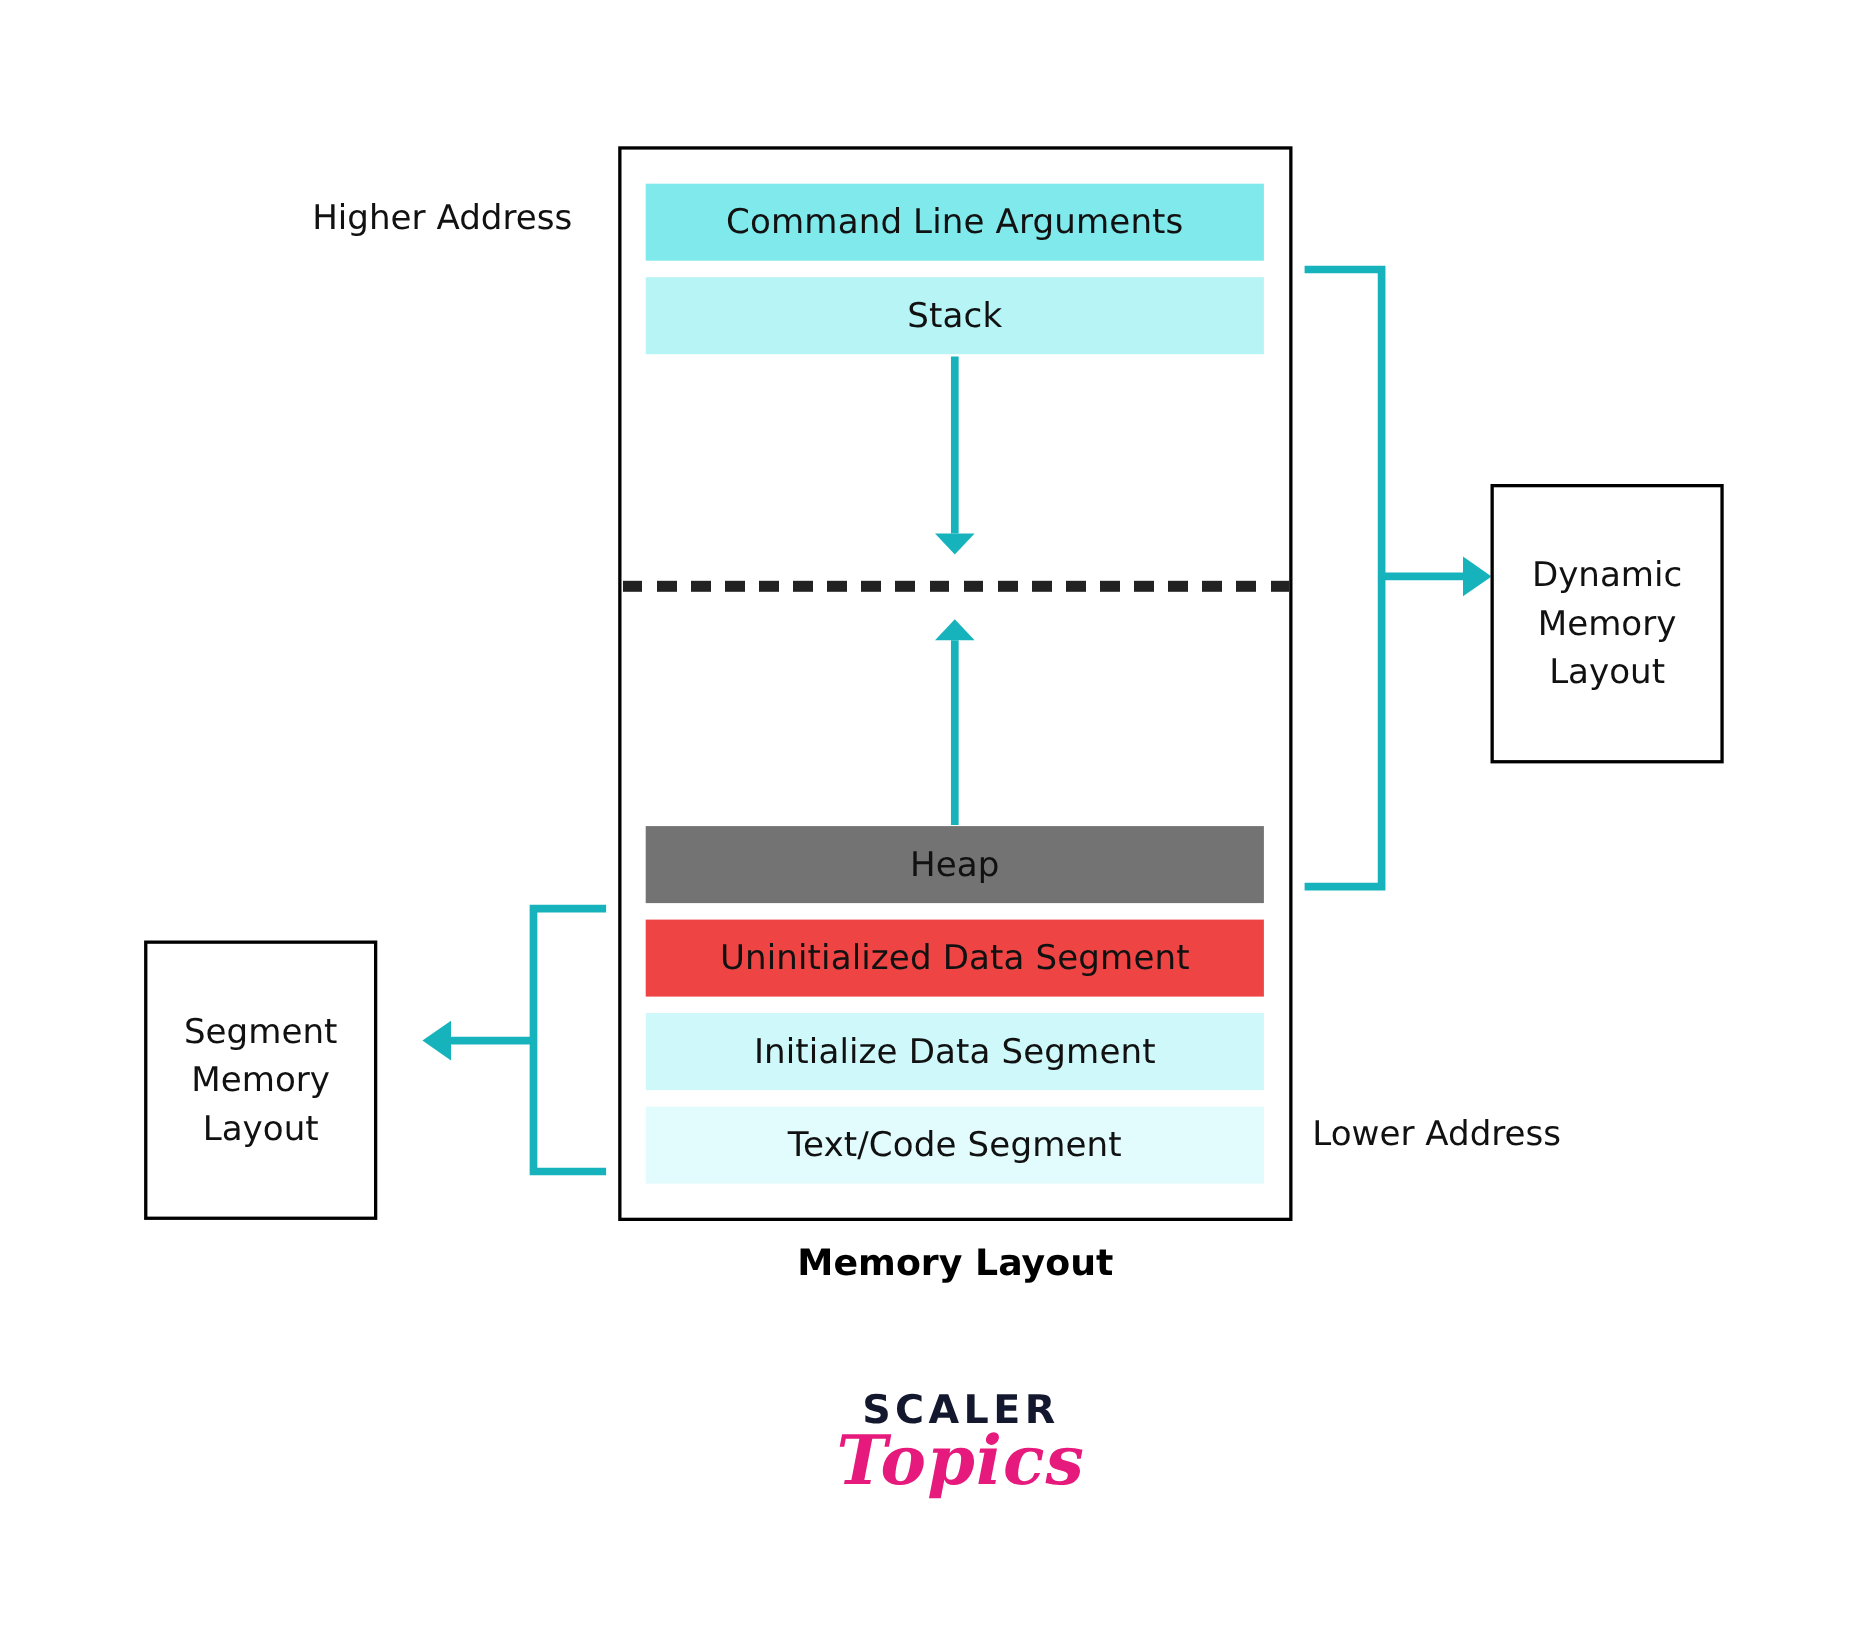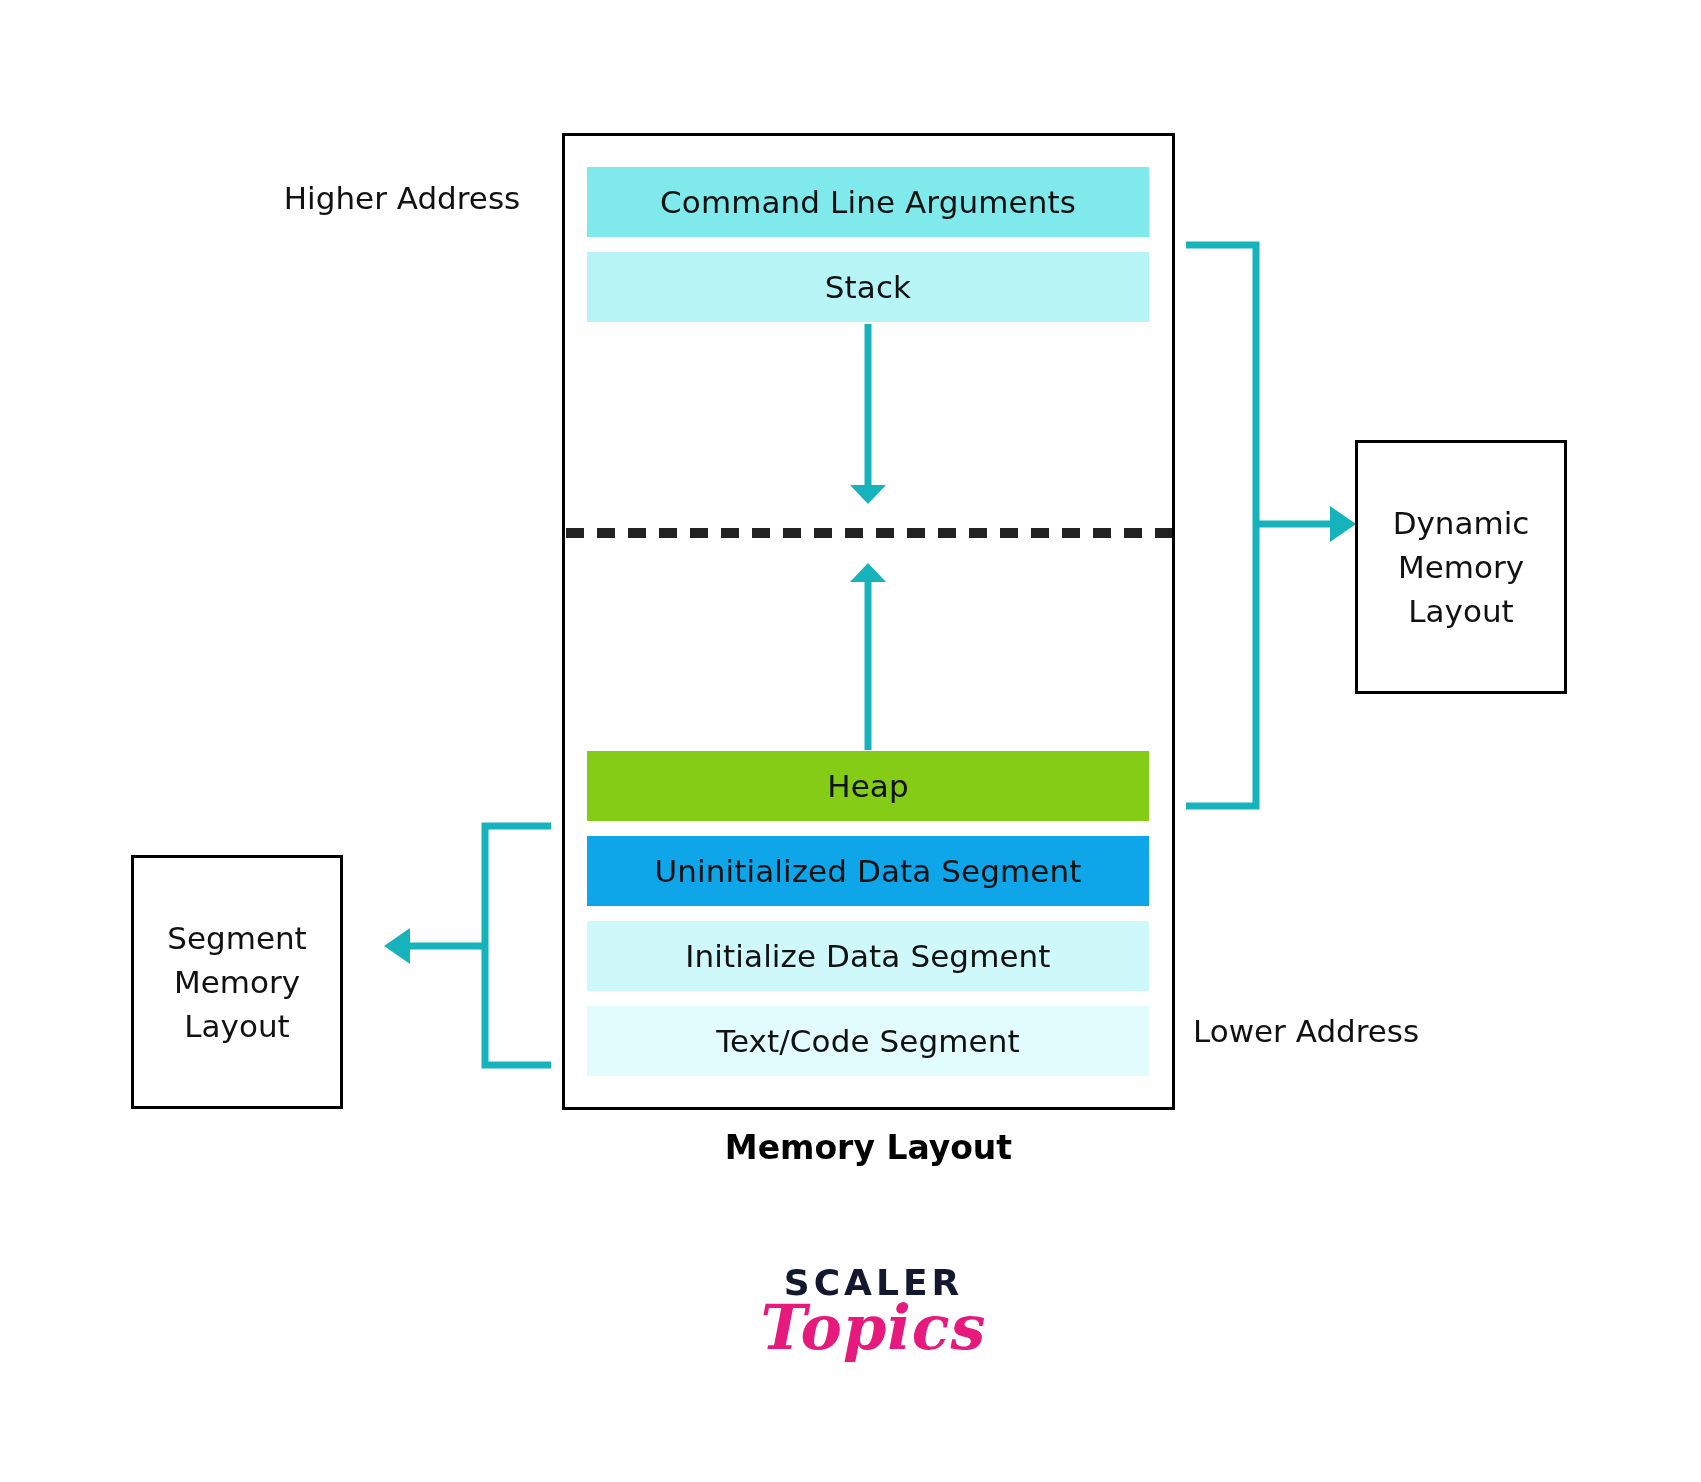--- a/index.html
+++ b/index.html
@@ -85,23 +85,23 @@
   <div id="memory-box"></div>
 
   <div id="label-higher">Higher Address</div>
 
   <div id="label-lower">Lower Address</div>
 
   <div class="segment" id="seg-cmdline" style="background: rgb(127, 233, 236);">Command Line Arguments</div>
 
   <div class="segment" id="seg-stack" style="background: rgb(183, 244, 246);">Stack</div>
 
-  <div class="segment" id="seg-heap" style="background: #84cc16;">Heap</div>
+  <div class="segment" id="seg-heap" style="background: #737373;">Heap</div>
 
-  <div class="segment" id="seg-uninit" style="background: #0ea5e9; text-align: right;">Uninitialized Data Segment</div>
+  <div class="segment" id="seg-uninit" style="background: #ef4444; text-align: right;">Uninitialized Data Segment</div>
 
   <div class="segment" id="seg-init" style="background: rgb(207, 248, 250);">Initialize Data Segment</div>
 
   <div class="segment" id="seg-text" style="background: rgb(226, 251, 252);">Text/Code Segment</div>
 
   <div id="dashed-divider"></div>
 
   <svg id="connectors" viewBox="0 0 1701 1482" xmlns="http://www.w3.org/2000/svg">
     <defs>
       <marker id="arrow-down" markerWidth="10" markerHeight="10" refX="5" refY="8" orient="auto" markerUnits="userSpaceOnUse">

